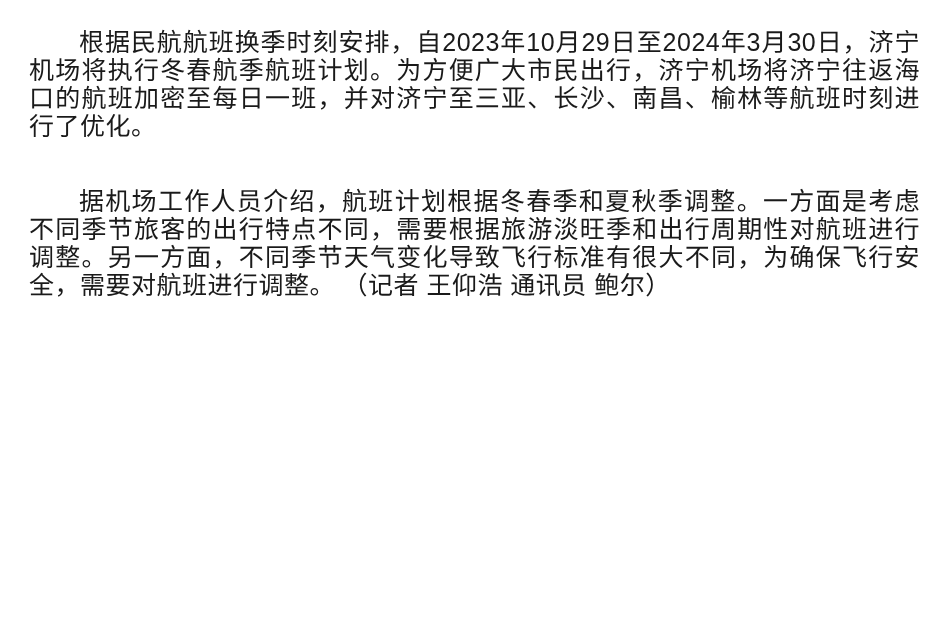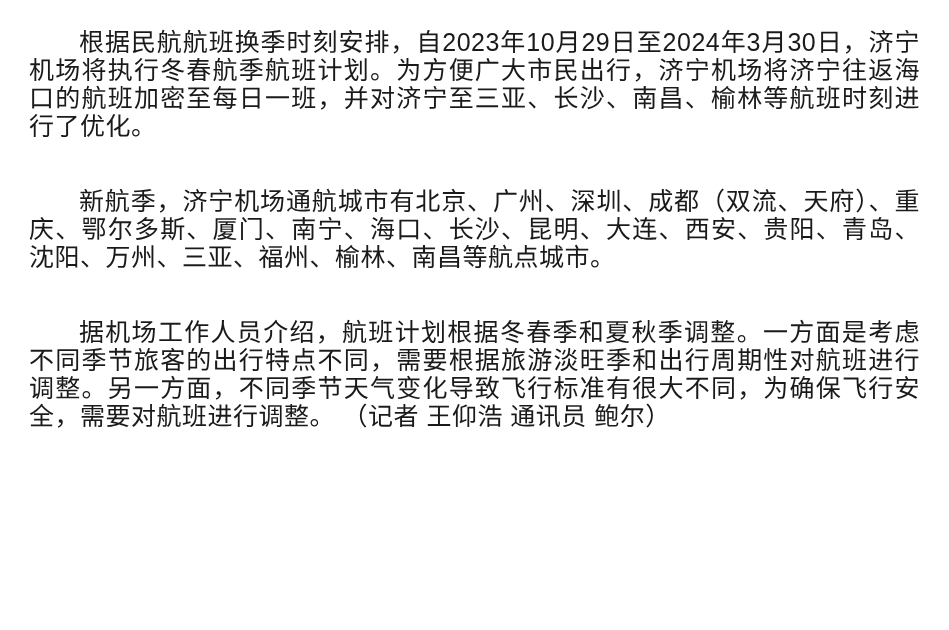--- a/index.html
+++ b/index.html
@@ -34,16 +34,15 @@
     word-break: break-all;
   }
   .para:last-child { margin-bottom: 0; }
 </style>
 </head>
 <body>
 
 <main class="page">
   <article class="article">
     <p class="para">根据民航航班换季时刻安排，自2023年10月29日至2024年3月30日，济宁机场将执行冬春航季航班计划。为方便广大市民出行，济宁机场将济宁往返海口的航班加密至每日一班，并对济宁至三亚、长沙、南昌、榆林等航班时刻进行了优化。</p>
-    <p class="para">新航季，济宁机场通航城市有北京、广州、深圳、成都（双流、天府）、重庆、鄂尔多斯、厦门、南宁、海口、长沙、昆明、大连、西安、贵阳、青岛、沈阳、万州、三亚、福州、榆林、南昌等航点城市。</p>
     <p class="para">据机场工作人员介绍，航班计划根据冬春季和夏秋季调整。一方面是考虑不同季节旅客的出行特点不同，需要根据旅游淡旺季和出行周期性对航班进行调整。另一方面，不同季节天气变化导致飞行标准有很大不同，为确保飞行安全，需要对航班进行调整。 （记者 王仰浩 通讯员 鲍尔）</p>
   </article>
 </main>
 
 </body></html>

